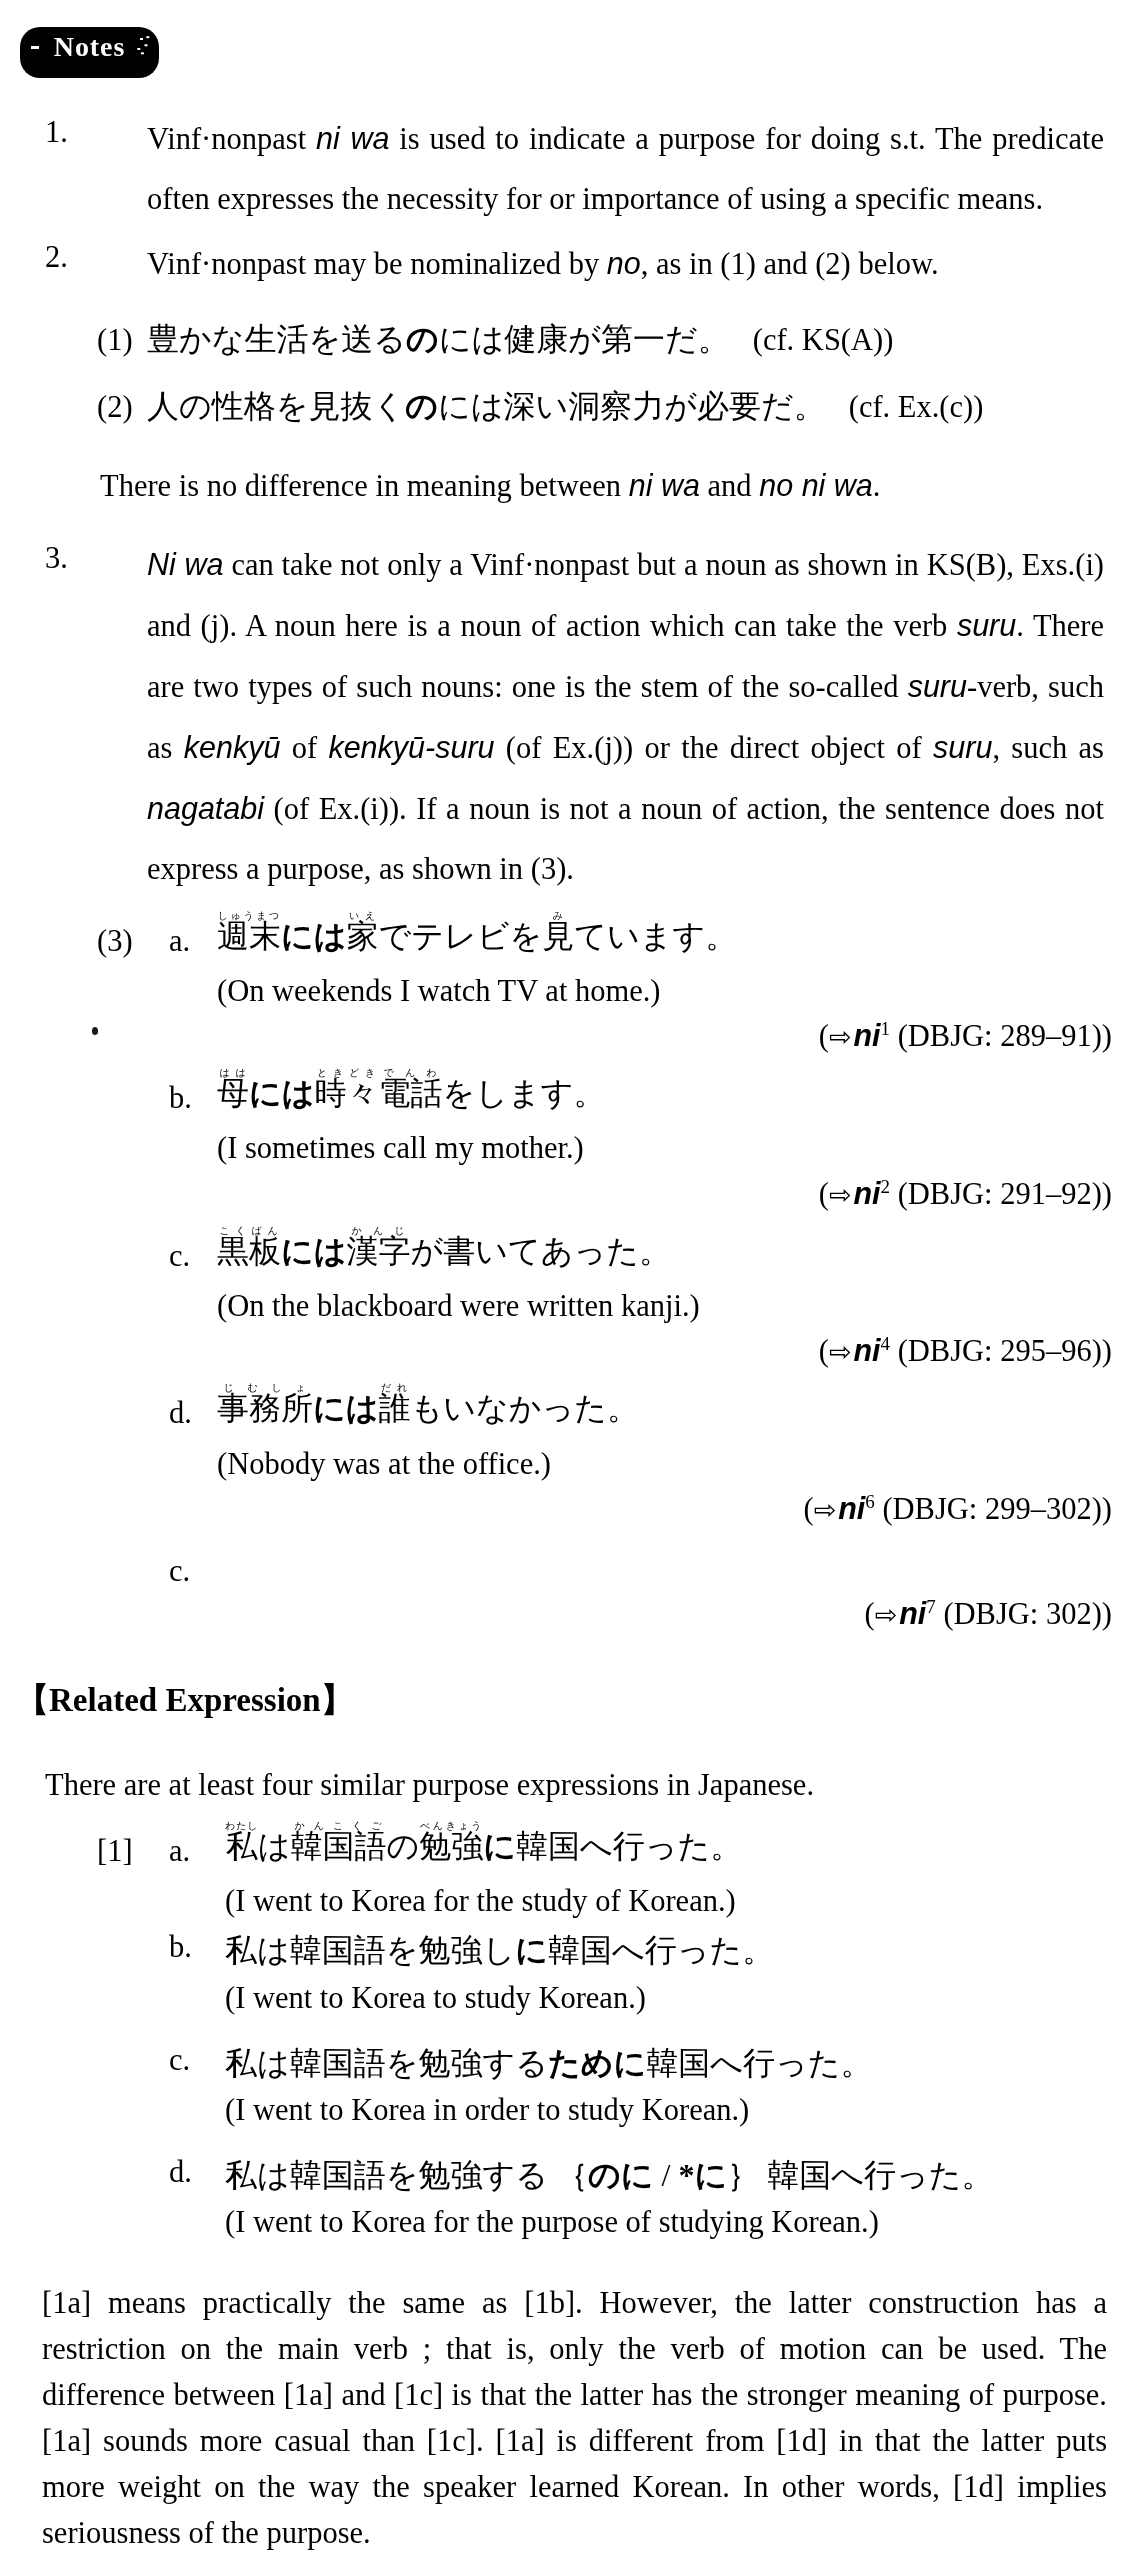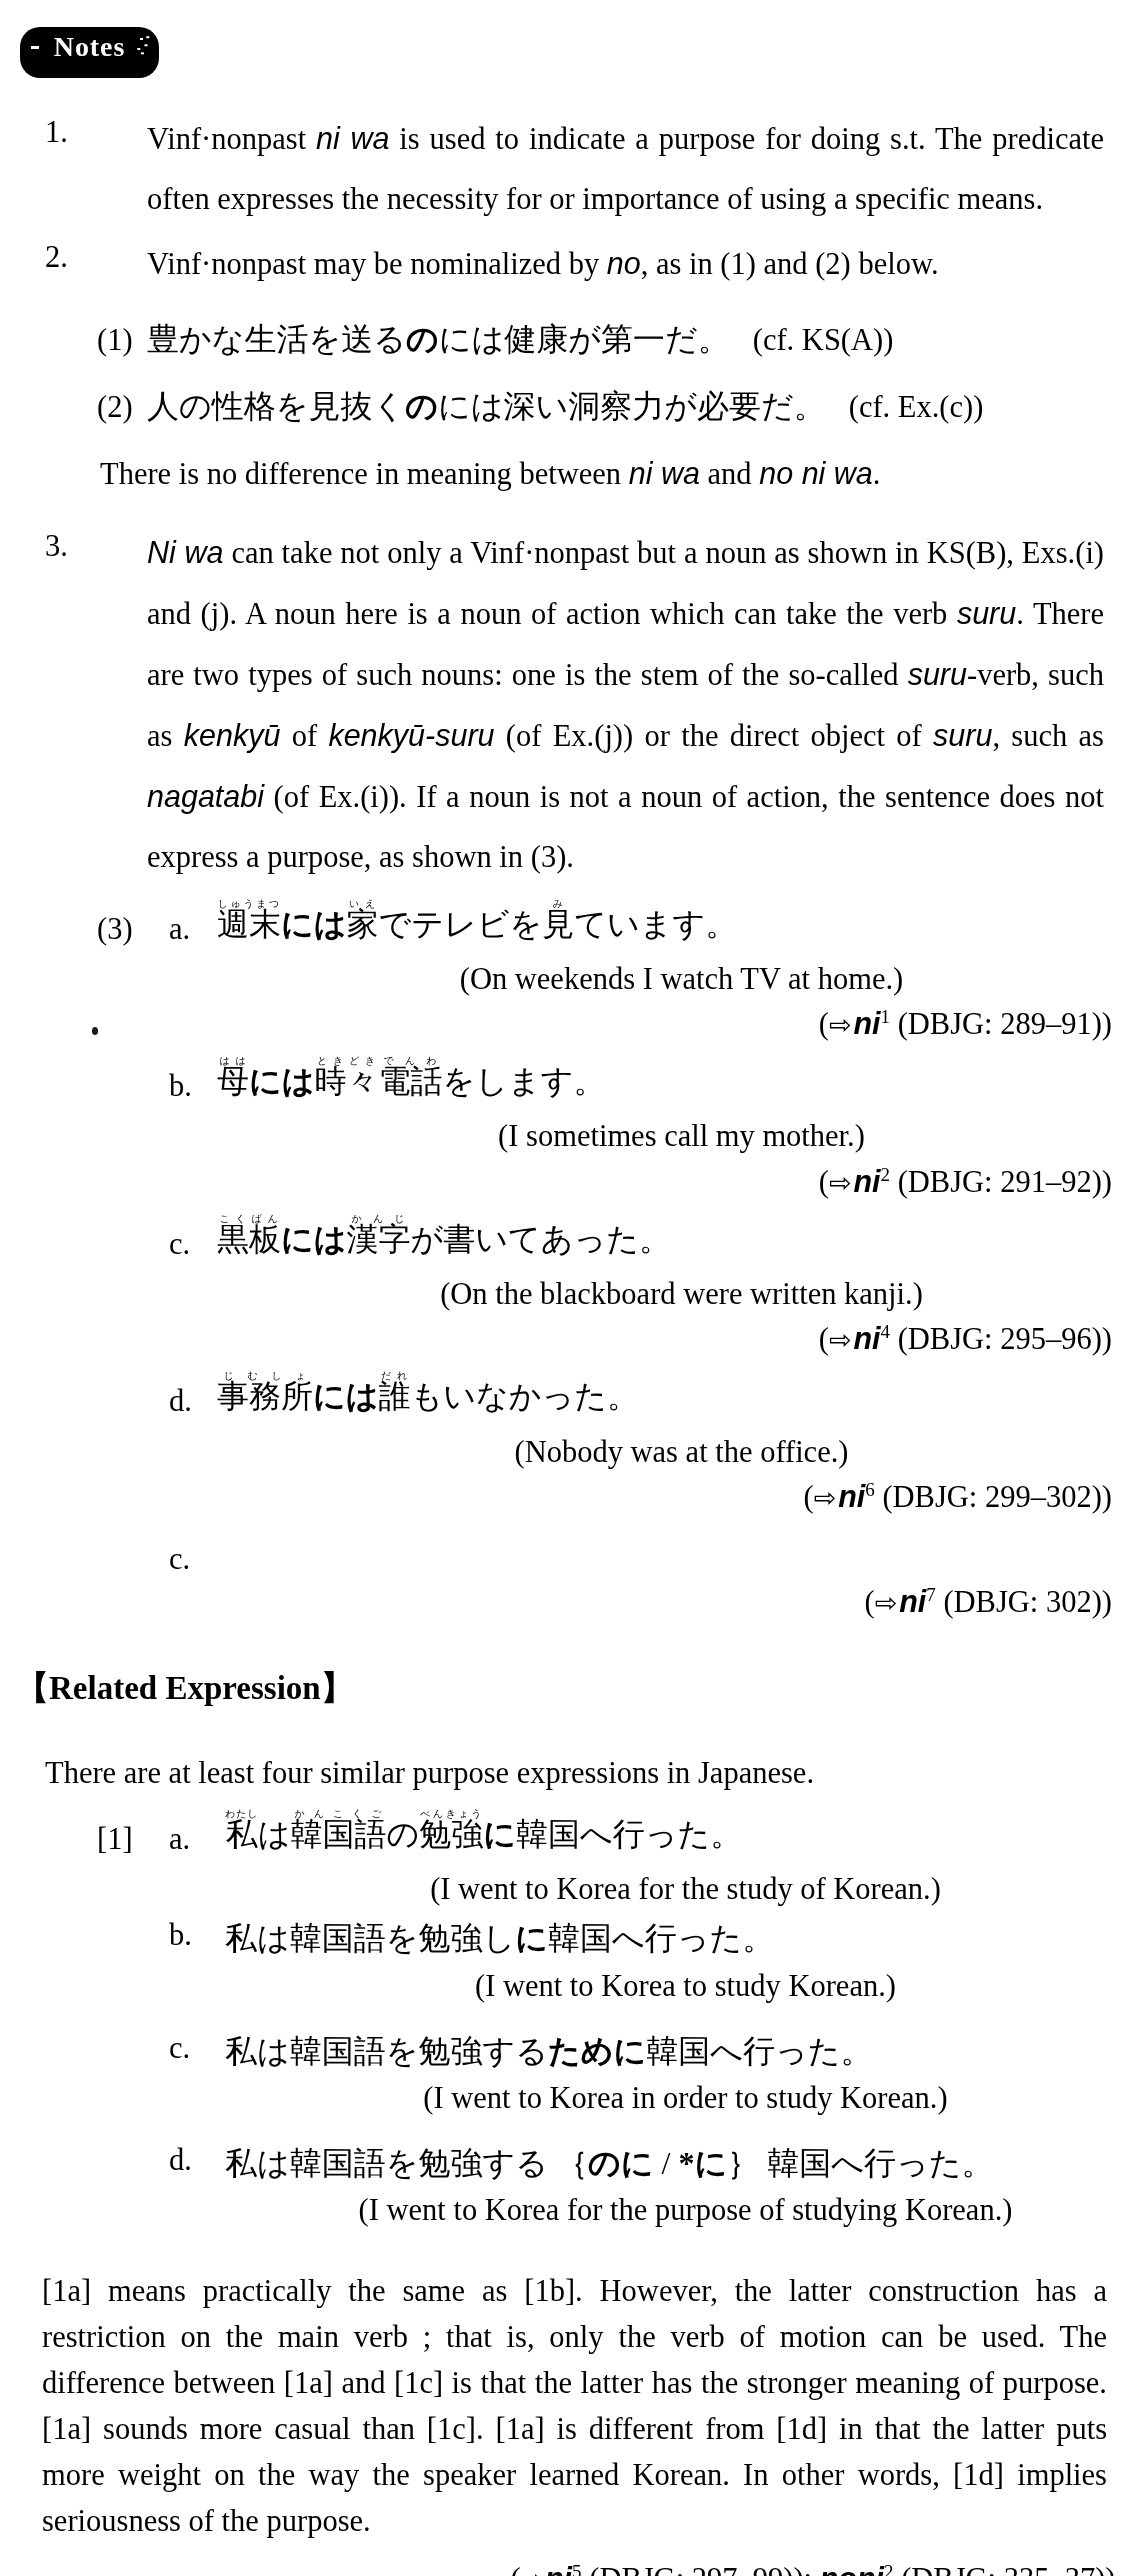--- a/index.html
+++ b/index.html
@@ -30,33 +30,33 @@
   .note .num{width:56px;flex:none;line-height:48px;}
   .note .nbody{flex:1;text-align:justify;line-height:60px;margin-left:46px;}
   .mt33{margin-top:30px;} .mt4{margin-top:3.6px;} .mt27{margin-top:24px;}
 
   
   .ex12-row{display:flex;margin-left:97px;margin-top:24px;align-items:baseline;}
   .ex12-row .exmark{width:50px;flex:none;}
   .ex12-row .jp{font-size:32px;line-height:43px;}
   .ex12-row .cf{margin-left:23px;}
 
-  .after{margin:21px 42px 0 100px;line-height:48px;}
+  .after{margin:33px 42px 0 100px;line-height:48px;}
 
   
   .ex-row{display:flex;margin-left:97px;margin-top:9px;}
   .ex-row .col-group{width:72px;flex:none;}
   .ex-row .col-label{width:48px;flex:none;}
   .rel-row .col-label{width:56px;}
   .ex-row .exbody{flex:1;}
   .jp{font-size:32px;line-height:41px;}
   .jp.ruby{line-height:57px;}
   .has-ruby .col-group,.has-ruby .col-label{padding-top:16px;}
   ruby rt{font-size:10px;font-weight:normal;letter-spacing:0.9px;}
-  .en{margin-top:7.2px;line-height:39px;text-align:center;}
+  .en{margin-top:7.2px;line-height:39px;}
   .ref{text-align:right;margin:5.4px 34px 0 0;line-height:39px;}
   .mt10{margin-top:9px;} .mt28{margin-top:25px;}
 
   
   .rel-header{font-weight:bold;font-size:33px;margin:45px 0 0 16px;line-height:43px;}
   .rel-intro{margin:39px 42px 0 45px;line-height:48px;}
   .discussion{margin:38px 39px 0 42px;text-align:justify;line-height:46px;}
   .final-ref{text-align:right;margin:14.3px 30.5px 0 0;line-height:41px;}
 
   .speck{position:absolute;left:92px;top:1027px;width:6.3px;height:8px;background:#1a1a1a;border-radius:50%;}

